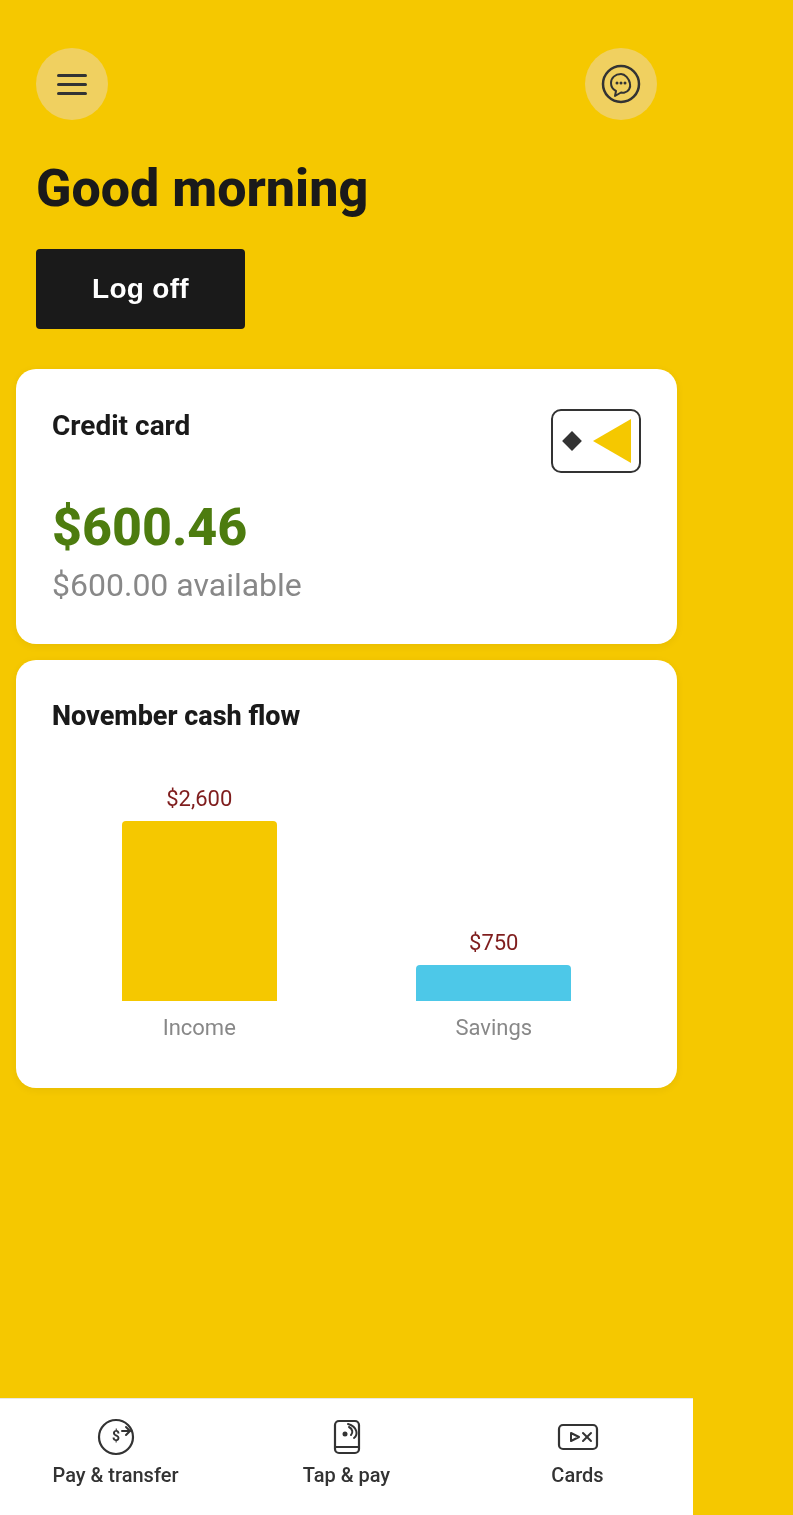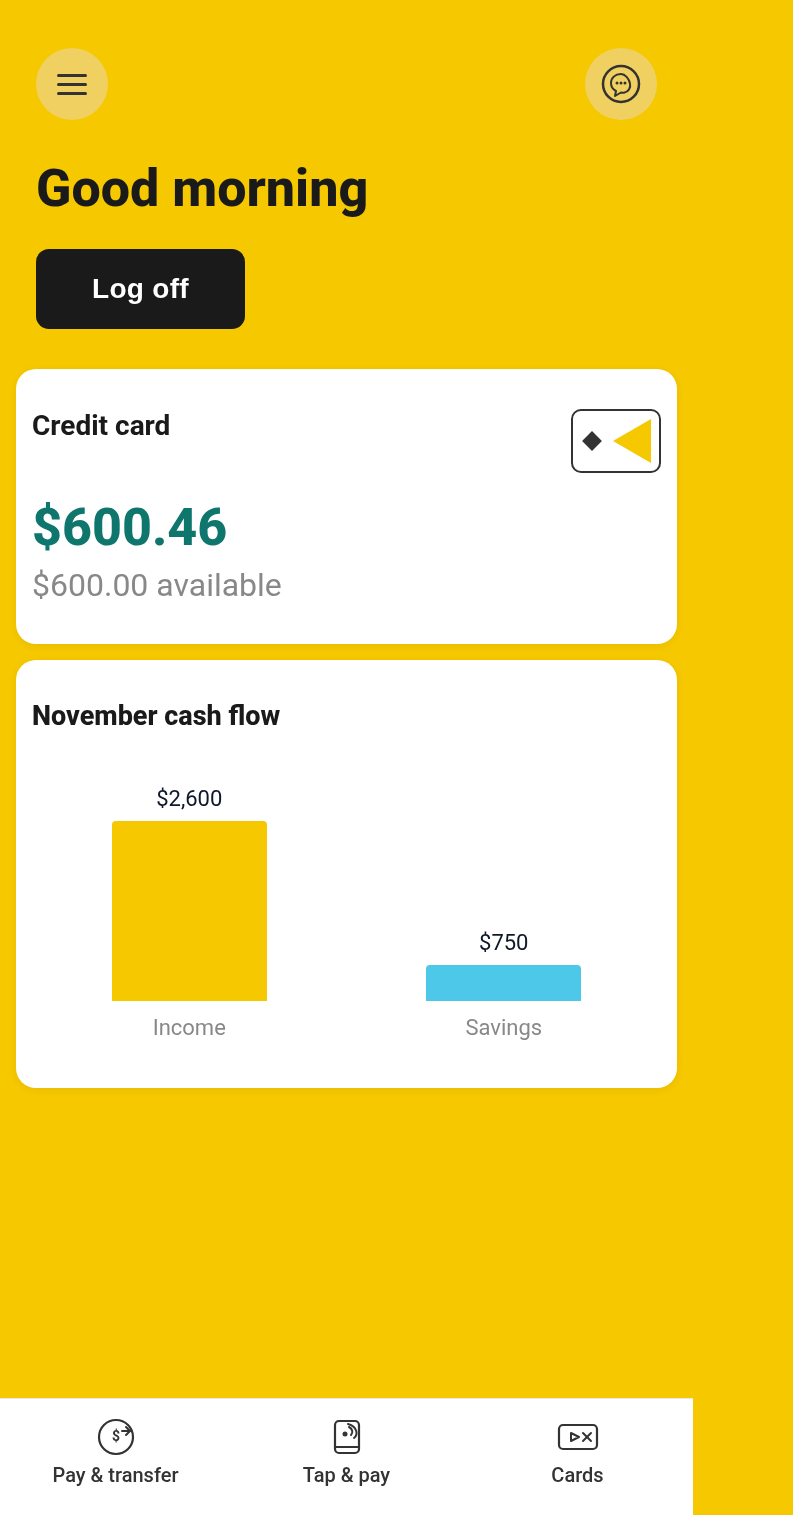--- a/index.html
+++ b/index.html
@@ -67,42 +67,42 @@
       font-size: 52px;
       font-weight: 800;
       color: #1a1a1a;
       line-height: 1.1;
       margin-bottom: 32px;
     }
     .logoff-btn {
       background: #1a1a1a;
       color: #ffffff;
       border: none;
-      border-radius: 13px;
+      border-radius: 4px;
       padding: 24px 56px;
       font-size: 28px;
       font-weight: 600;
       cursor: pointer;
       letter-spacing: 0.3px;
     }
 
     
     .cards-section {
       flex: 1;
       background: #f5c800;
       padding: 0 16px 16px;
       display: flex;
       flex-direction: column;
       gap: 16px;
     }
 
     .white-card {
       background: #ffffff;
       border-radius: 20px;
-      padding: 40px 16px;
+      padding: 40px 36px;
       box-shadow: 0 2px 8px rgba(0,0,0,0.06);
     }
 
     
     .credit-card-header {
       display: flex;
       justify-content: space-between;
       align-items: flex-start;
       margin-bottom: 24px;
     }
@@ -138,21 +138,21 @@
       border-top: 22px solid transparent;
       border-bottom: 22px solid transparent;
       border-right: 38px solid #f5c800;
       position: absolute;
       right: 8px;
     }
 
     .credit-card-amount {
       font-size: 52px;
       font-weight: 800;
-      color: #0f766e;
+      color: #4d7c0f;
       margin-bottom: 8px;
     }
     .credit-card-available {
       font-size: 32px;
       color: #888;
     }
 
     
     .cashflow-title {
       font-size: 27px;
@@ -173,21 +173,21 @@
 
     .chart-col {
       display: flex;
       flex-direction: column;
       align-items: center;
       flex: 1;
     }
 
     .bar-value {
       font-size: 22px;
-      color: #0f172a;
+      color: #7f1d1d;
       margin-bottom: 10px;
       text-align: center;
     }
 
     .bar-wrapper {
       width: 100%;
       display: flex;
       justify-content: center;
       align-items: flex-end;
     }

